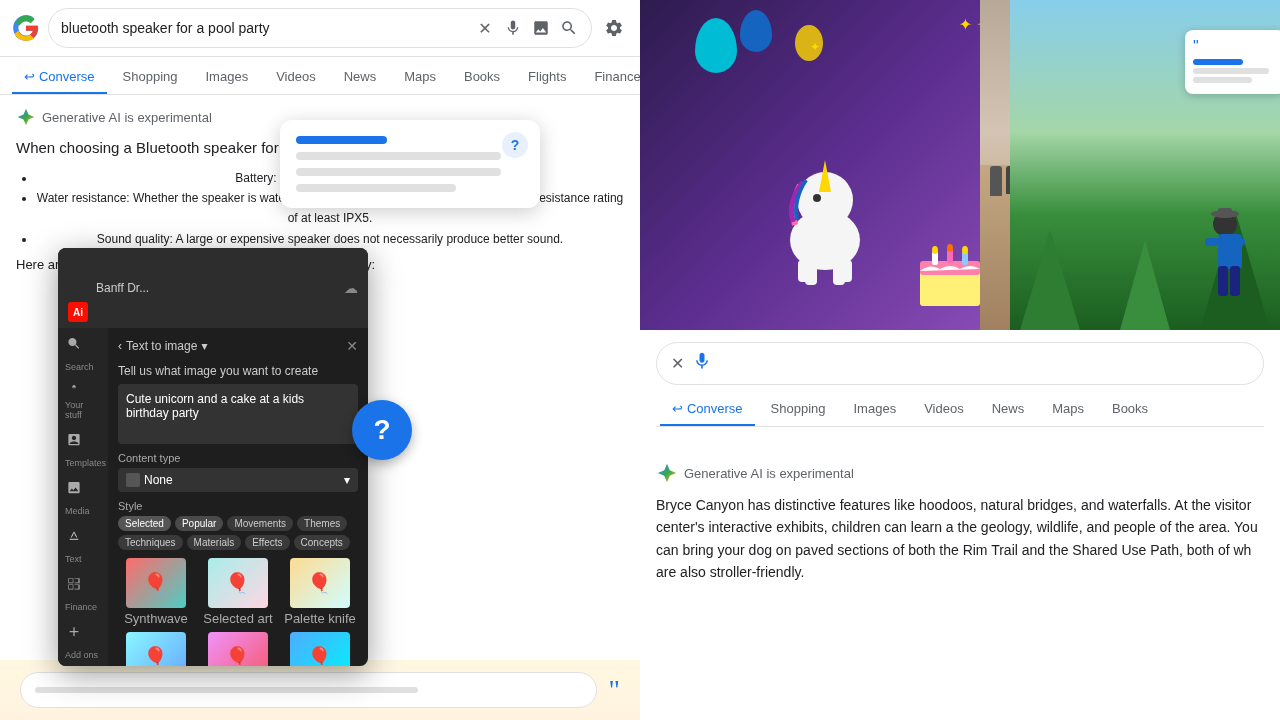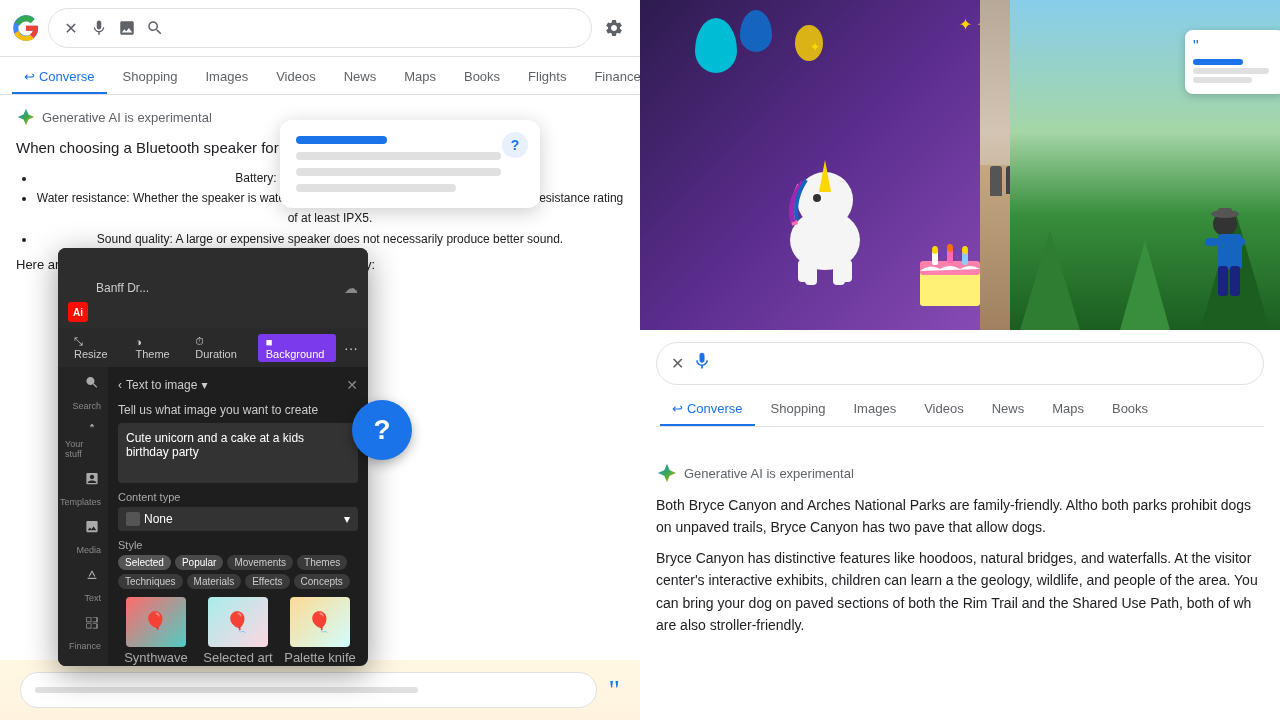--- a/index.html
+++ b/index.html
@@ -258,21 +258,21 @@
       flex-direction: column;
       align-items: center;
       padding: 8px 0;
       gap: 12px;
     }
     .adobe-side-icon {
       width: 36px;
       height: 36px;
       display: flex;
       flex-direction: column;
-      align-items: flex-end;
+      align-items: flex-start;
       justify-content: center;
       color: #aaa;
       cursor: pointer;
       gap: 11px;
     }
     .adobe-side-icon span { font-size: 9px; color: #888; }
     .adobe-main {
       flex: 1;
       padding: 10px;
       overflow-y: auto;
@@ -605,20 +605,21 @@
   <div class="top-bar">
 
     <svg class="google-logo" viewBox="0 0 48 48">
       <path fill="#4285F4" d="M44.5 20H24v8.5h11.8C34.7 33.9 30.1 37 24 37c-7.2 0-13-5.8-13-13s5.8-13 13-13c3.1 0 5.9 1.1 8.1 2.9l6.4-6.4C34.6 4.1 29.6 2 24 2 11.8 2 2 11.8 2 24s9.8 22 22 22c11 0 21-8 21-22 0-1.3-.2-2.7-.5-4z"></path>
       <path fill="#34A853" d="M6.3 14.7l7 5.1C15 16.1 19.1 13 24 13c3.1 0 5.9 1.1 8.1 2.9l6.4-6.4C34.6 4.1 29.6 2 24 2 16.3 2 9.7 7.4 6.3 14.7z"></path>
       <path fill="#FBBC05" d="M24 46c5.5 0 10.4-1.9 14.2-5l-6.6-5.4C29.6 37.3 27 38 24 38c-6 0-11.1-3.9-12.9-9.4l-7 5.4C7.9 41.9 15.4 46 24 46z"></path>
       <path fill="#EA4335" d="M44.5 20H24v8.5h11.8c-1 2.8-2.9 5.1-5.4 6.6l6.6 5.4C40.9 37.4 44.5 31.1 44.5 24c0-1.3-.2-2.7-.5-4z"></path>
     </svg>
 
     <div class="search-box">
+      <span class="search-input-text">bluetooth speaker for a pool party</span>
       <div class="search-icons">
         <span class="icon-btn">✕</span>
         <span class="icon-btn">
           <svg width="18" height="18" viewBox="0 0 24 24" fill="#5f6368">
               <path d="M12 14c1.7 0 3-1.3 3-3V5c0-1.7-1.3-3-3-3S9 3.3 9 5v6c0 1.7 1.3 3 3 3zm5.3-3c0 3-2.5 5.1-5.3 5.1S6.7 14 6.7 11H5c0 3.4 2.7 6.2 6 6.7V21h2v-3.3c3.3-.5 6-3.3 6-6.7h-1.7z"></path>
             </svg>
         </span>
         <span class="icon-btn">
           <svg width="18" height="18" viewBox="0 0 24 24" fill="#5f6368">
               <path d="M21 19V5c0-1.1-.9-2-2-2H5c-1.1 0-2 .9-2 2v14c0 1.1.9 2 2 2h14c1.1 0 2-.9 2-2zM8.5 13.5l2.5 3.01L14.5 12l4.5 6H5l3.5-4.5z"></path>
@@ -701,27 +702,20 @@
       <div class="fc-line long"></div>
       <div class="fc-line med"></div>
     </div>
   </div>
 
   <div class="adobe-panel">
     <div class="adobe-header">
       <div class="adobe-logo">Ai</div>
       <span class="adobe-title">Banff Dr...</span>
       <span class="adobe-cloud">☁</span>
-    </div>
-    <div class="adobe-toolbar">
-      <div class="adobe-tool-btn">⤡ Resize</div>
-      <div class="adobe-tool-btn">◑ Theme</div>
-      <div class="adobe-tool-btn">⏱ Duration</div>
-      <div class="bg-btn">■ Background</div>
-      <div class="more-btn">···</div>
     </div>
     <div class="adobe-content">
 
       <div class="adobe-sidebar">
         <div class="adobe-side-icon">
           <svg width="18" height="18" viewBox="0 0 24 24" fill="#aaa">
               <path d="M15.5 14h-.79l-.28-.27C15.41 12.59 16 11.11 16 9.5 16 5.91 13.09 3 9.5 3S3 5.91 3 9.5 5.91 16 9.5 16c1.61 0 3.09-.59 4.23-1.57l.27.28v.79l5 4.99L20.49 19l-4.99-5z"></path>
             </svg>
           <span>Search</span>
         </div>
@@ -1023,17 +1017,16 @@
             <linearGradient id="gemGrad2" x1="0%" y1="0%" x2="100%" y2="100%">
           <stop offset="0%" style="stop-color:#4285f4"></stop>
           <stop offset="50%" style="stop-color:#34a853"></stop>
           <stop offset="100%" style="stop-color:#fbbc05"></stop>
         </linearGradient>
           </defs>
         <path fill="url(#gemGrad2)" d="M12 2L9 9 2 12l7 3 3 7 3-7 7-3-7-3z"></path>
       </svg>
       <span style="font-size:13px;color:#5f6368;">Generative AI is experimental</span>
     </div>
-    <p class="right-ai-text">Both Bryce Canyon and Arches National Parks are family-friendly. Altho both parks prohibit dogs on unpaved trails, Bryce Canyon has two pave that allow dogs.</p>
     <p class="right-ai-text" style="margin-top:8px;">Bryce Canyon has distinctive features like hoodoos, natural bridges, and waterfalls. At the visitor center's interactive exhibits, children can learn a the geology, wildlife, and people of the area. You can bring your dog on paved sections of both the Rim Trail and the Shared Use Path, both of wh are also stroller-friendly.</p>
   </div>
 
 </div>
 
 </body></html>

